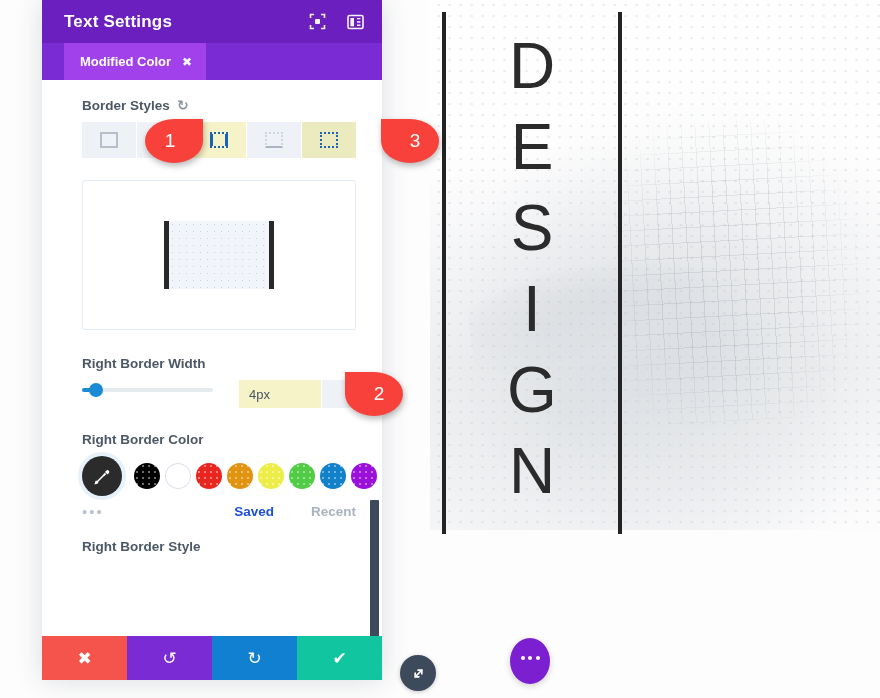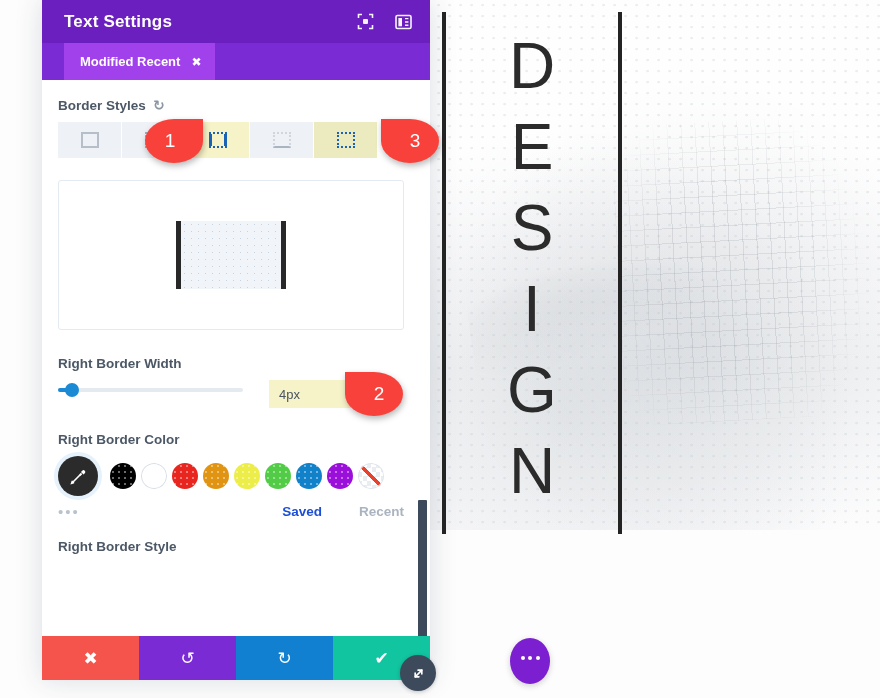--- a/index.html
+++ b/index.html
@@ -54,21 +54,21 @@
     position:absolute;left:510px;top:638px;width:40px;height:40px;border-radius:50%;
     background:#7b1fd1;color:#fff;display:flex;align-items:center;justify-content:center;
     font-size:20px;letter-spacing:1px;line-height:0;padding-bottom:6px;
     box-shadow:0 2px 6px rgba(0,0,0,.18);cursor:pointer;
   }
   #fab .dots{display:flex;gap:3.5px;}
   #fab .dots i{width:4px;height:4px;border-radius:50%;background:#fff;display:block;}
 
   
   #panel{
-    position:absolute;left:42px;top:0;width:388px;height:680px;
+    position:absolute;left:42px;top:0;width:340px;height:680px;
     background:#ffffff;box-shadow:0 0 26px rgba(40,50,80,.16);
     display:flex;flex-direction:column;overflow:visible;
   }
   #panel-header{
     background:#6b1fbf;height:43px;flex:none;
     display:flex;align-items:center;padding:0 16px 0 22px;color:#fff;
   }
   #panel-title{font-size:17px;font-weight:bold;flex:1;letter-spacing:.2px;}
   .hicon{width:22px;height:22px;margin-left:16px;cursor:pointer;opacity:.95;
          display:flex;align-items:center;justify-content:center;}
@@ -82,21 +82,21 @@
   }
   #search-input::placeholder{color:#d6bdf3;opacity:1;}
   #modified-chip{
     background:#a041ec;color:#fff;font-size:13px;font-weight:bold;
     height:100%;display:flex;align-items:center;gap:11px;padding:0 14px 0 16px;
     cursor:pointer;white-space:nowrap;
   }
   #modified-chip .x{font-size:12px;font-weight:bold;}
 
   #panel-body{flex:1;overflow:hidden;position:relative;padding:0 0 0 0;background:#fff;}
-  #panel-scroll{padding:17px 26px 10px 16px;position:relative;height:100%;box-sizing:border-box;}
+  #panel-scroll{padding:17px 26px 10px 40px;position:relative;height:100%;box-sizing:border-box;}
 
   .field-label{
     font-size:13.5px;color:#4c5866;font-weight:bold;margin:0 0 9px 0;
     display:flex;align-items:center;gap:7px;
   }
   .reset-icon{color:#8b96a5;font-size:14px;cursor:pointer;display:inline-block;transform:scaleX(-1);}
 
   
   #border-styles{display:flex;gap:1px;margin-bottom:22px;}
   .bs-btn{
@@ -247,21 +247,21 @@
       <svg width="17" height="16" viewBox="0 0 17 16" fill="none" stroke="#fff" stroke-width="1.6">
         <rect x="1" y="1.5" width="15" height="13" rx="1.5"></rect>
         <rect x="3.4" y="4" width="3.6" height="8.3" fill="#fff" stroke="none"></rect>
         <path d="M10 4.6h3.4M10 8h3.4M10 11.3h3.4" stroke-width="1.4"></path>
       </svg>
     </div>
   </div>
 
   <div id="search-bar">
     <div id="modified-chip">
-      <span>Modified Recent</span>
+      <span>Modified Color</span>
       <span class="x">✖</span>
     </div>
   </div>
 
   <div id="panel-body">
     <div id="panel-scroll">
 
       <div class="field-label">
         <span>Border Styles</span>
         <span class="reset-icon">↺</span>

